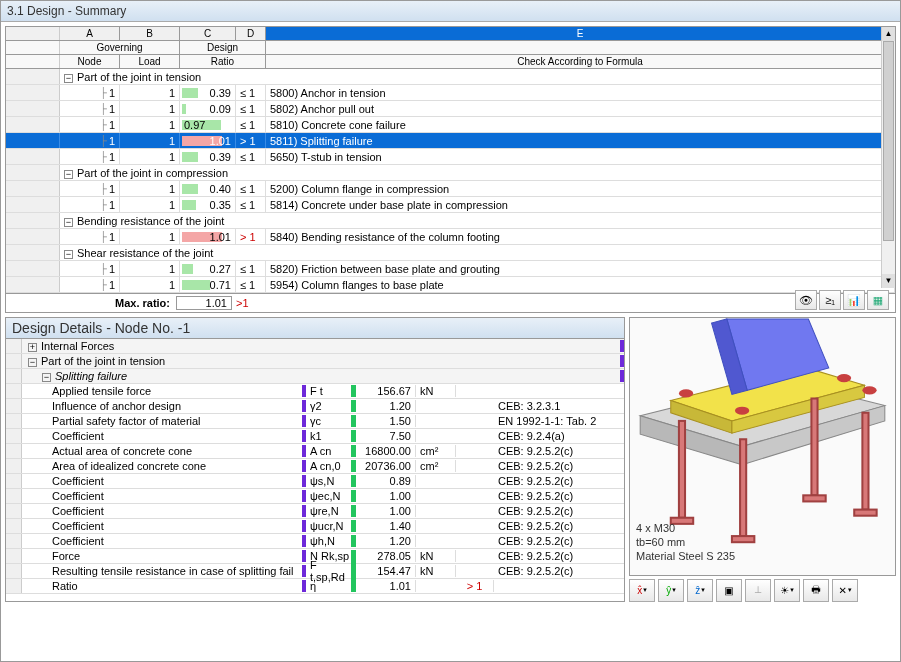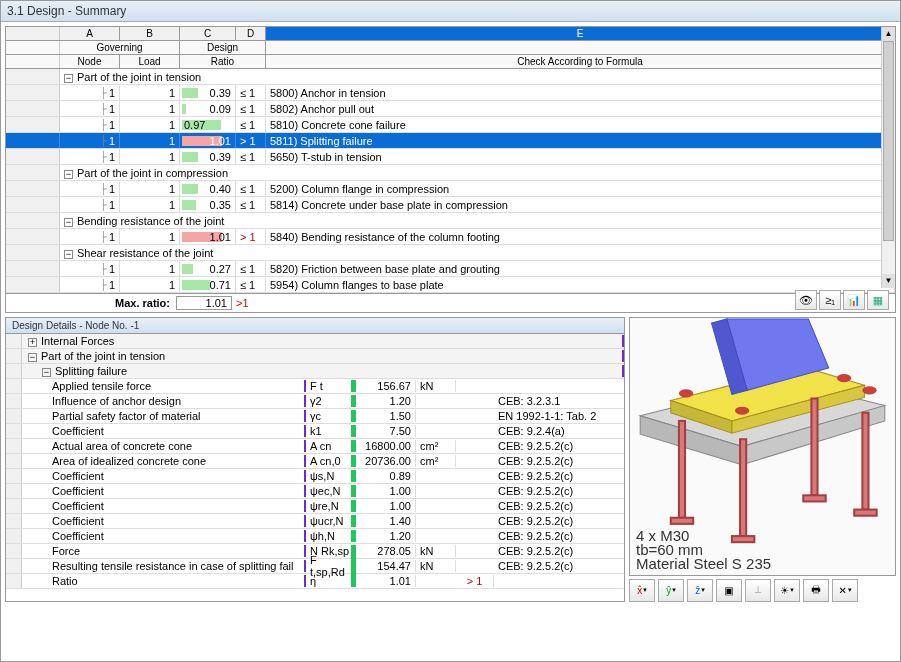--- a/index.html
+++ b/index.html
@@ -33,36 +33,36 @@
 .max-row .lbl { margin-left: 100px; width: 70px; text-align: right; padding-right: 6px; font-weight: bold; }
 .max-row .val { width: 56px; border: 1px solid #999; text-align: right; padding: 0 4px; background: #fff; }
 .max-row .cmp { width: 30px; padding-left: 4px; color: #c00; }
 .toolbar-icons { position: absolute; right: 6px; bottom: 2px; display: flex; gap: 2px; }
 .tbtn { width: 22px; height: 20px; border: 1px solid #aaa; background: linear-gradient(#fff,#e8e8e8); display: flex; align-items: center; justify-content: center; font-size: 11px; cursor: pointer; }
 .scrollbar-v { position: absolute; right: 0; top: 0; bottom: 24px; width: 14px; background: #f0f0f0; border-left: 1px solid #ccc; }
 .scrollbar-v .thumb { position: absolute; top: 14px; left: 1px; right: 1px; height: 200px; background: #d0d0d0; border: 1px solid #aaa; }
 .scrollbar-v .arr { position: absolute; left: 0; right: 0; height: 14px; background: #e0e0e0; text-align: center; font-size: 8px; line-height: 14px; }
 .lower { display: flex; margin: 2px 4px 4px; gap: 4px; }
 .details-panel { width: 620px; border: 1px solid #999; background: #fff; }
-.details-title { background: linear-gradient(#e8f0f8,#d0e0f0); padding: 2px 6px; color: #333; border-bottom: 1px solid #999; font-size: 10px; }
+.details-title { background: linear-gradient(#e8f0f8,#d0e0f0); padding: 2px 6px; color: #333; border-bottom: 1px solid #999; font-size: 14px; }
 .d-row { display: flex; border-bottom: 1px solid #ddd; height: 15px; align-items: center; font-size: 11px; }
 .d-row .rh { width: 16px; background: #f0f0f0; border-right: 1px solid #ccc; height: 100%; }
 .d-row.hdr { background: #f4f4f4; }
 .d-row .expander { display: inline-block; width: 9px; height: 9px; border: 1px solid #888; text-align: center; line-height: 7px; font-size: 9px; margin: 0 4px 0 2px; }
-.d-row .desc { width: 284px; padding-left: 4px; border-right: 2px solid #6d28d9; white-space: nowrap; overflow: hidden; }
+.d-row .desc { width: 284px; padding-left: 4px; border-right: 4px solid #6d28d9; white-space: nowrap; overflow: hidden; }
 .d-row .sym { width: 50px; padding-left: 4px; border-right: 5px solid #22c55e; }
 .d-row .val { width: 60px; text-align: right; padding-right: 4px; border-right: 1px solid #ddd; }
 .d-row .unit { width: 40px; padding-left: 4px; border-right: 1px solid #ddd; }
 .d-row .cmp { width: 38px; text-align: center; border-right: 1px solid #ddd; color: #c00; }
 .d-row .ref { flex: 1; padding-left: 4px; }
-.d-row .desc.indent1 { padding-left: 18px; }
+.d-row .desc.indent1 { padding-left: 18px; font-style: italic; }
 .d-row .desc.indent2 { padding-left: 30px; }
 .viewer { flex: 1; display: flex; flex-direction: column; }
 .viewer-3d { flex: 1; border: 1px solid #999; background: #fafafa; position: relative; overflow: hidden; }
-.viewer-info { position: absolute; left: 6px; bottom: 4px; font-size: 15px; color: #333; line-height: 14px; margin-top: 30px; }
+.viewer-info { position: absolute; left: 6px; bottom: 12px; font-size: 11px; color: #333; line-height: 14px; margin-top: 30px; }
 .viewer-toolbar { display: flex; gap: 3px; margin-top: 3px; }
 .vbtn { width: 26px; height: 23px; border: 1px solid #aaa; background: linear-gradient(#fff,#e8e8e8); display: flex; align-items: center; justify-content: center; font-size: 10px; cursor: pointer; }
 .vbtn .dd { font-size: 7px; margin-left: 1px; }
 </style>
 </head>
 <body>
 
 <div class="title-bar">3.1 Design - Summary</div>
 
 <div class="top-panel">

